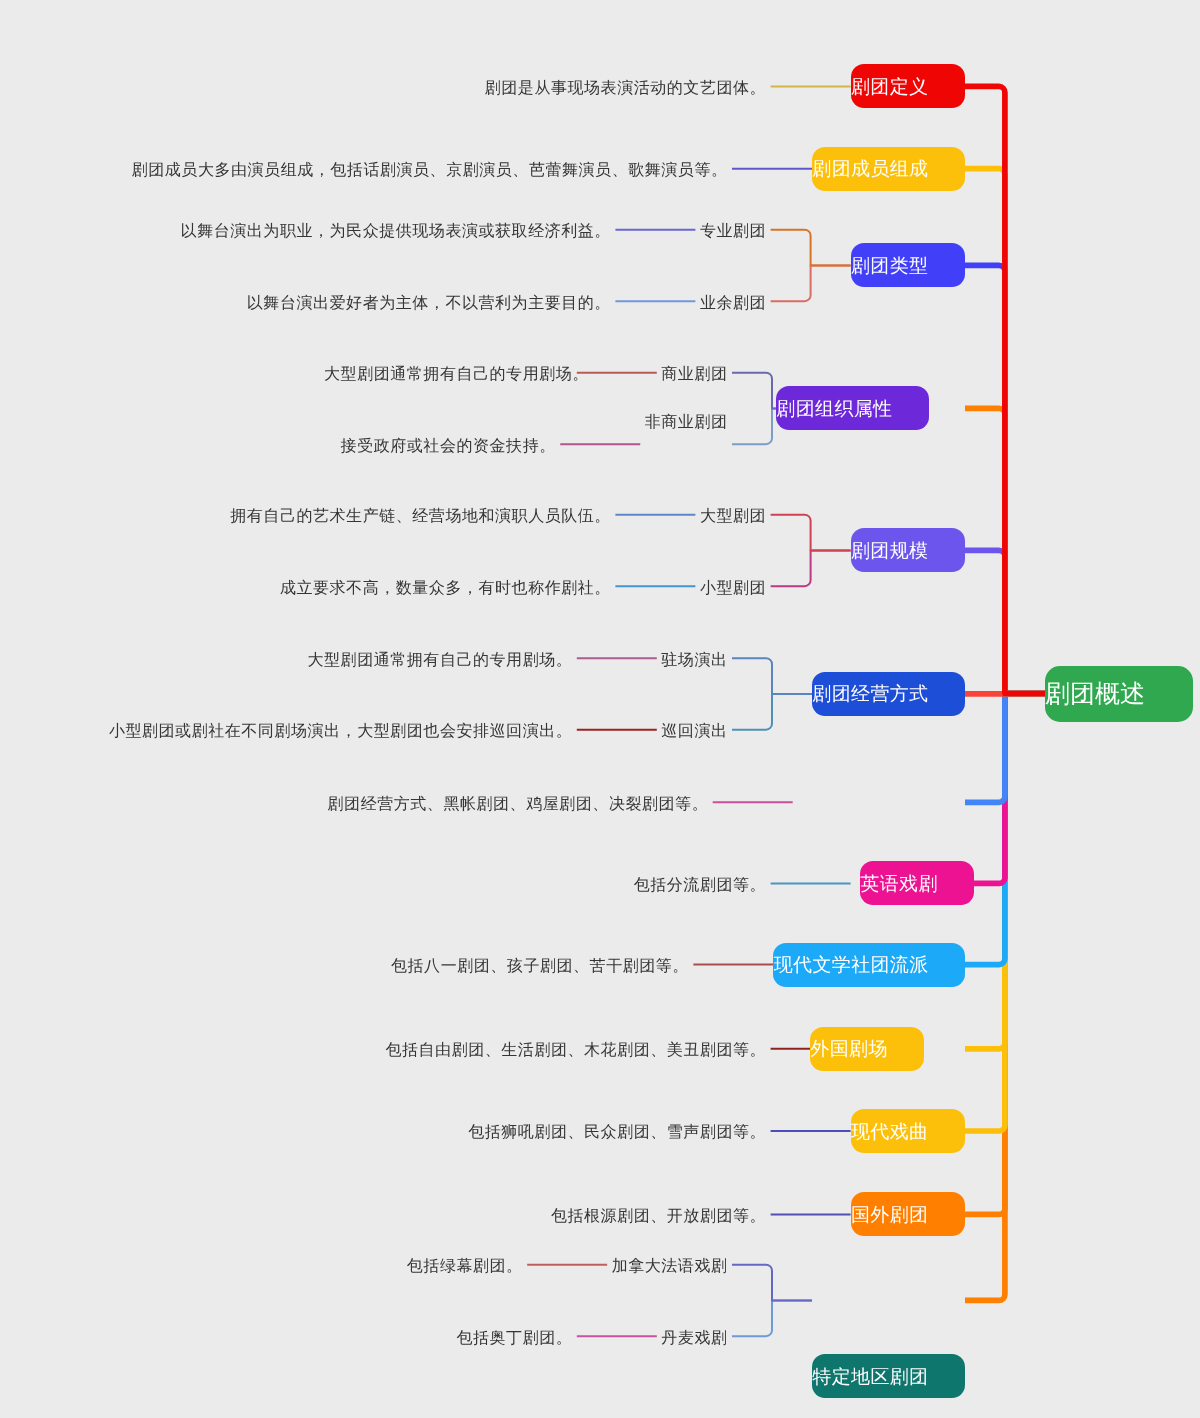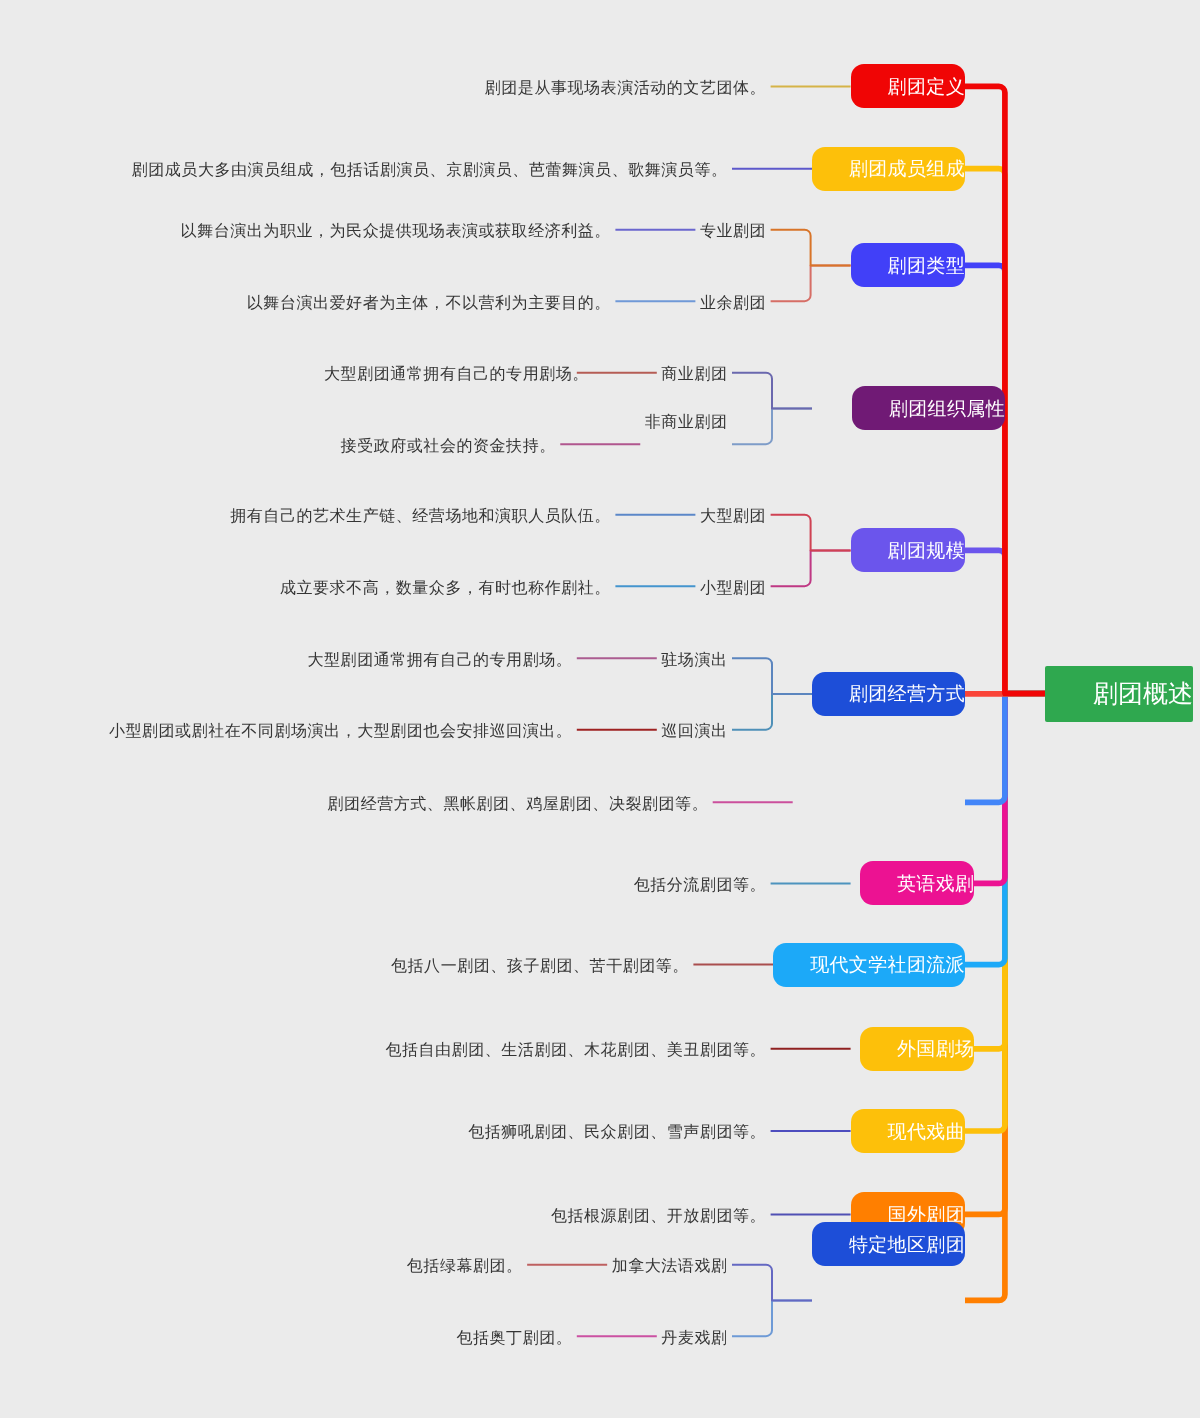--- a/index.html
+++ b/index.html
@@ -2,24 +2,24 @@
 <html lang="zh"><head>
 <meta charset="utf-8">
 <title>剧团概述</title>
 <style>
   html,body{margin:0;padding:0;}
   body{width:1200px;height:1418px;background:#ebebeb;overflow:hidden;
        font-family:"Liberation Sans",sans-serif;}
   #stage{position:relative;width:1200px;height:1418px;margin-left:48px;}
   svg.links{position:absolute;left:0;top:0;width:1200px;height:1418px;}
   .node{position:absolute;box-sizing:border-box;display:flex;align-items:center;
-        justify-content:flex-end;border-radius:13px;color:#fff;white-space:nowrap;
+        justify-content:flex-start;border-radius:13px;color:#fff;white-space:nowrap;
         line-height:1;height:44px;font-size:19px;letter-spacing:0.35px;
         text-indent:0.35px;transform:translateZ(0);}
-  .node.root{height:56px;font-size:25px;border-radius:2px;letter-spacing:0;text-indent:0;}
+  .node.root{height:56px;font-size:25px;border-radius:15px;letter-spacing:0;text-indent:0;}
   .lbl{position:absolute;white-space:nowrap;color:#353535;font-size:16px;
        line-height:1;letter-spacing:0.55px;transform:translateZ(0);}
 </style>
 </head>
 <body>
 
 <div id="stage">
   <svg class="links" viewBox="0 0 1200 1418">
     <path d="M722.6 86.4H802.6" fill="none" stroke="#D5B347" stroke-width="2" stroke-linecap="butt" stroke-linejoin="round"></path>
     <path d="M684 168.7H764" fill="none" stroke="#5D58CB" stroke-width="2" stroke-linecap="butt" stroke-linejoin="round"></path>
@@ -93,43 +93,43 @@
   <div class="lbl" style="left:358.8px;top:1258px">包括绿幕剧团。</div>
   <div class="node" style="left:802.6px;top:64.4px;width:114.4px;background:#F00505">
       <span class="node-text">剧团定义</span>
     </div>
   <div class="node" style="left:764px;top:146.7px;width:153px;background:#FDC00A">
       <span class="node-text">剧团成员组成</span>
     </div>
   <div class="node" style="left:802.6px;top:243.4px;width:114.4px;background:#4140F8">
       <span class="node-text">剧团类型</span>
     </div>
-  <div class="node" style="left:804px;top:386.4px;width:153px;background:#701a75">
+  <div class="node" style="left:728px;top:386.4px;width:153px;background:#6d28d9">
       <span class="node-text">剧团组织属性</span>
     </div>
   <div class="node" style="left:802.6px;top:528.4px;width:114.4px;background:#6B55EC">
       <span class="node-text">剧团规模</span>
     </div>
   <div class="node" style="left:764px;top:671.9px;width:153px;background:#1d4ed8">
       <span class="node-text">剧团经营方式</span>
     </div>
   <div class="node" style="left:812px;top:861.4px;width:114.4px;background:#EC1292">
       <span class="node-text">英语戏剧</span>
     </div>
   <div class="node" style="left:725.4px;top:942.6px;width:191.6px;background:#1CA9F8">
       <span class="node-text">现代文学社团流派</span>
     </div>
-  <div class="node" style="left:812px;top:1026.8px;width:114.4px;background:#FDC00A">
+  <div class="node" style="left:762px;top:1026.8px;width:114.4px;background:#FDC00A">
       <span class="node-text">外国剧场</span>
     </div>
   <div class="node" style="left:802.6px;top:1109px;width:114.4px;background:#FDC00A">
       <span class="node-text">现代戏曲</span>
     </div>
   <div class="node" style="left:802.6px;top:1192.4px;width:114.4px;background:#FF7F00">
       <span class="node-text">国外剧团</span>
     </div>
-  <div class="node" style="left:764px;top:1222px;width:153px;background:#1d4ed8">
+  <div class="node" style="left:764px;top:1354px;width:153px;background:#0f766e">
       <span class="node-text">特定地区剧团</span>
     </div>
   <div class="node root" style="left:997px;top:665.5px;width:148px;background:#2FA84F">
       <span class="node-text">剧团概述</span>
     </div>
 </div>
 
 </body></html>

